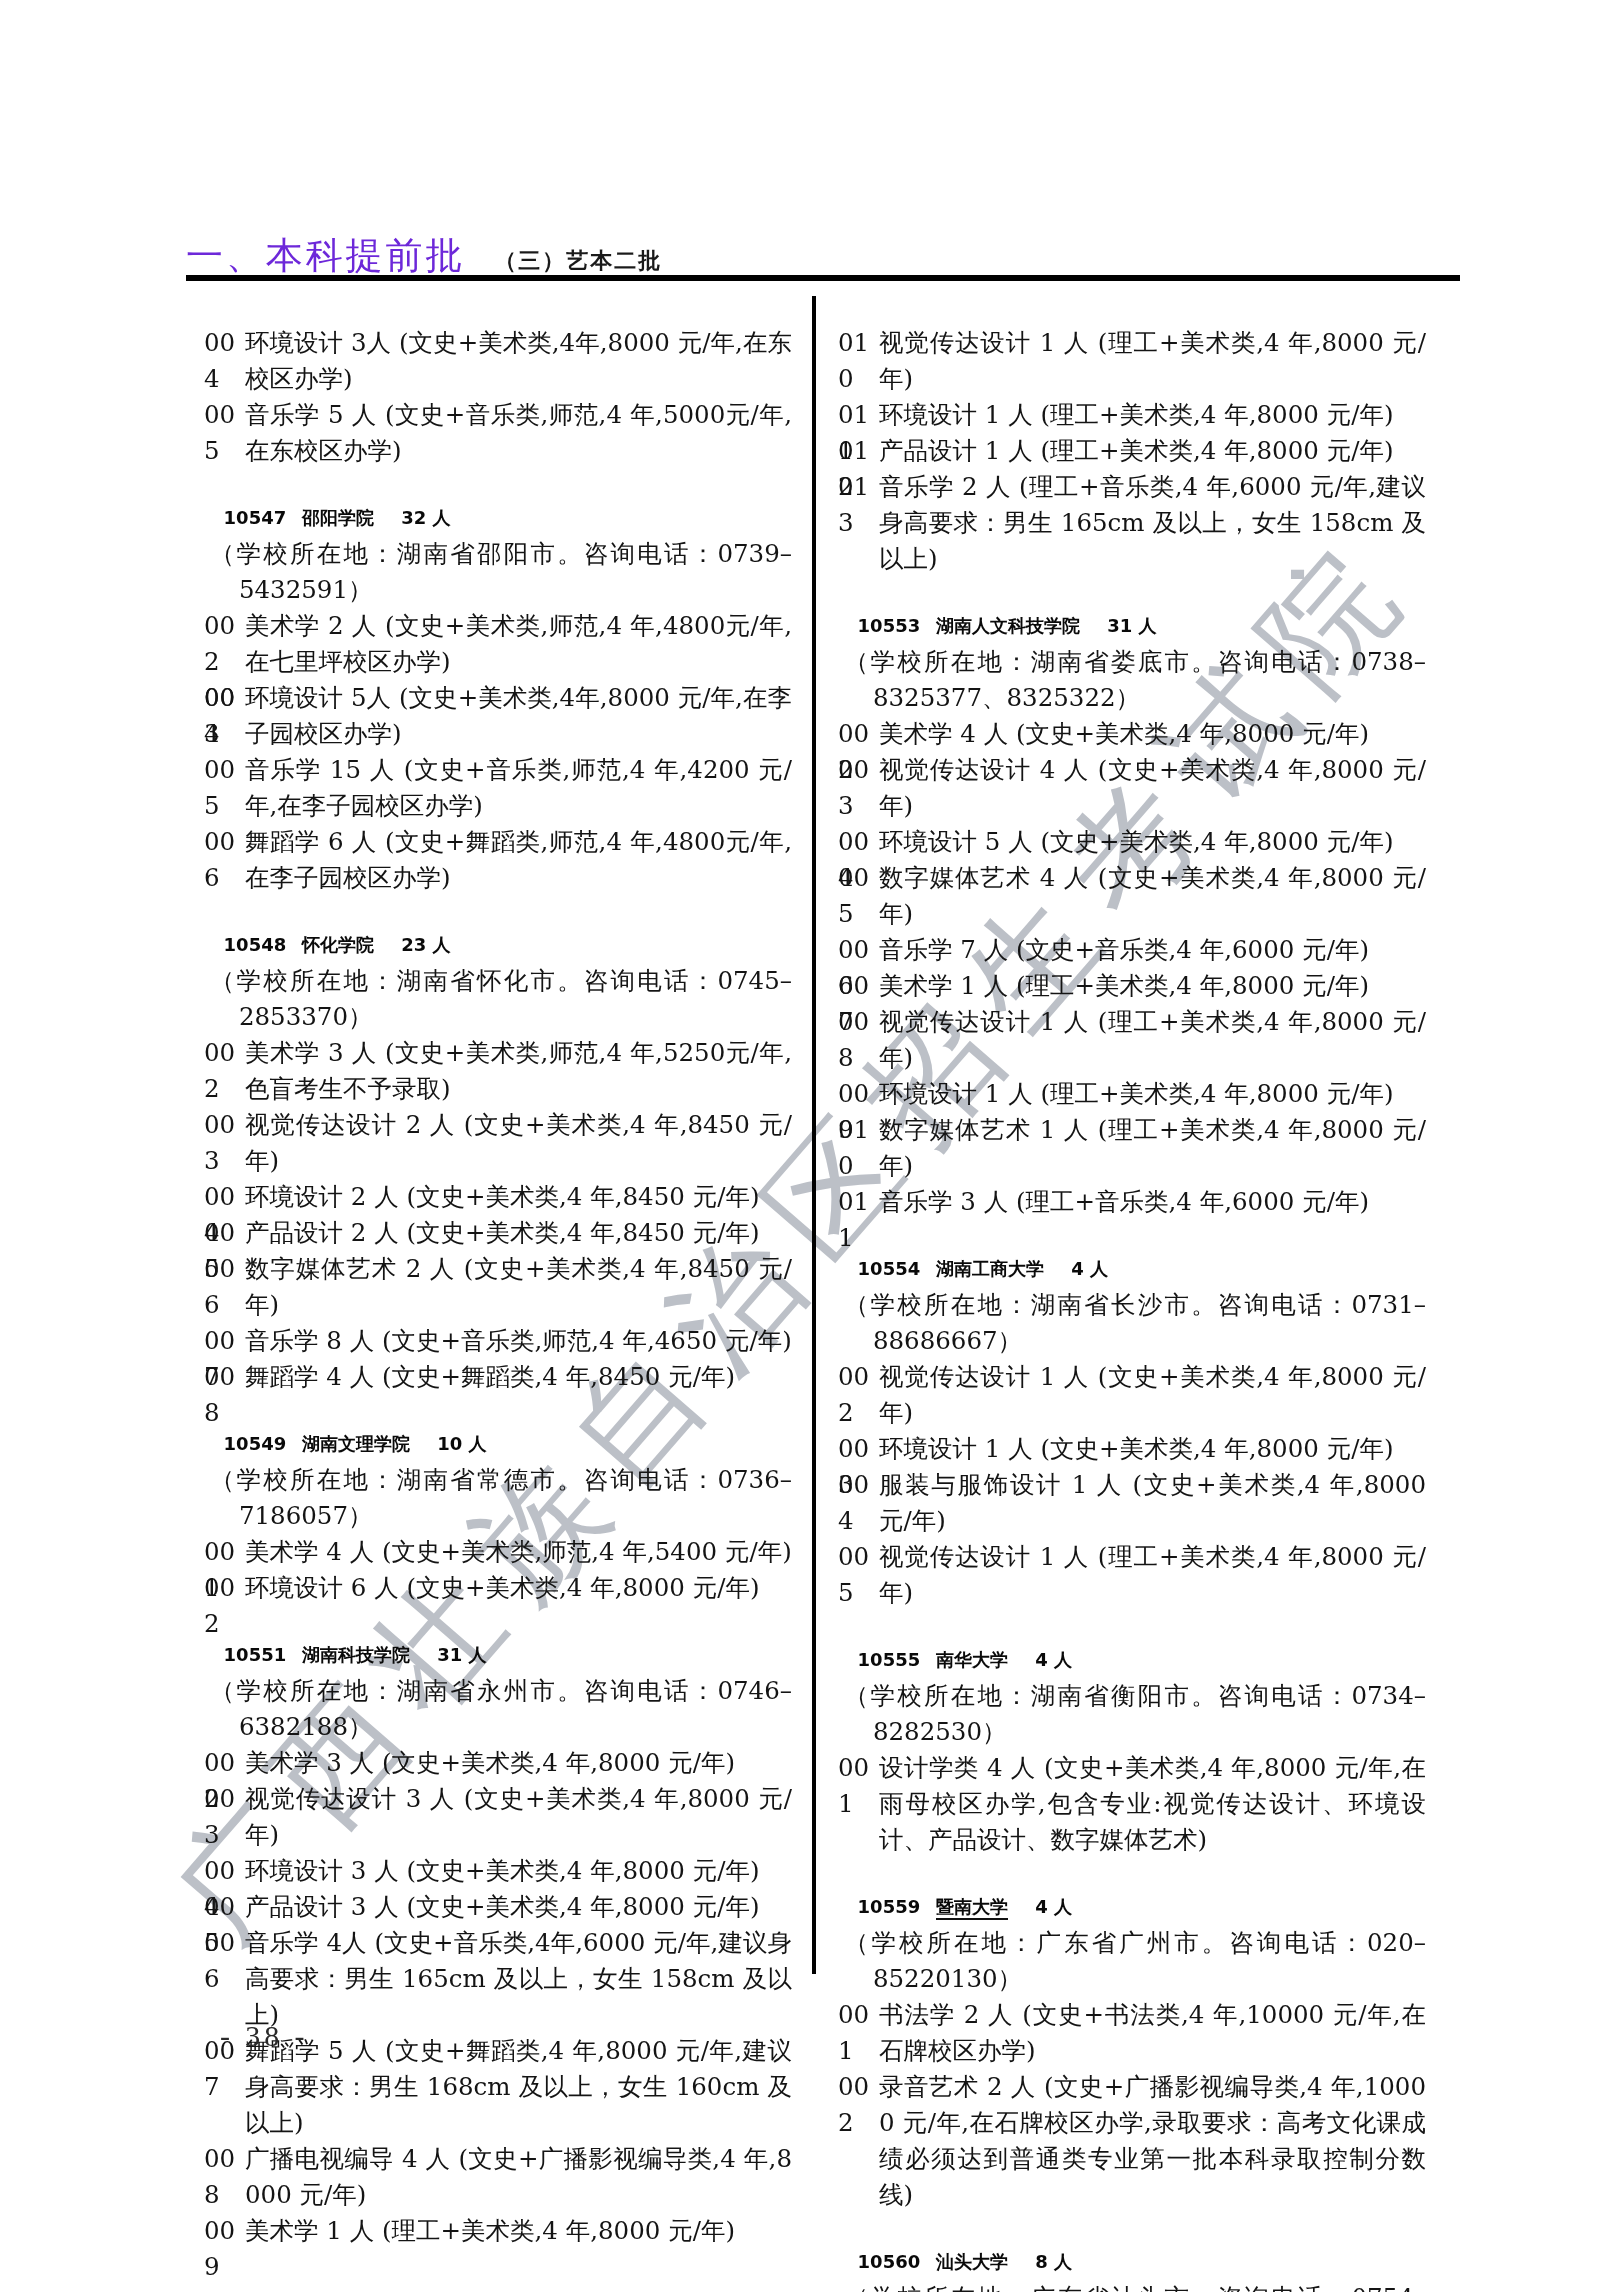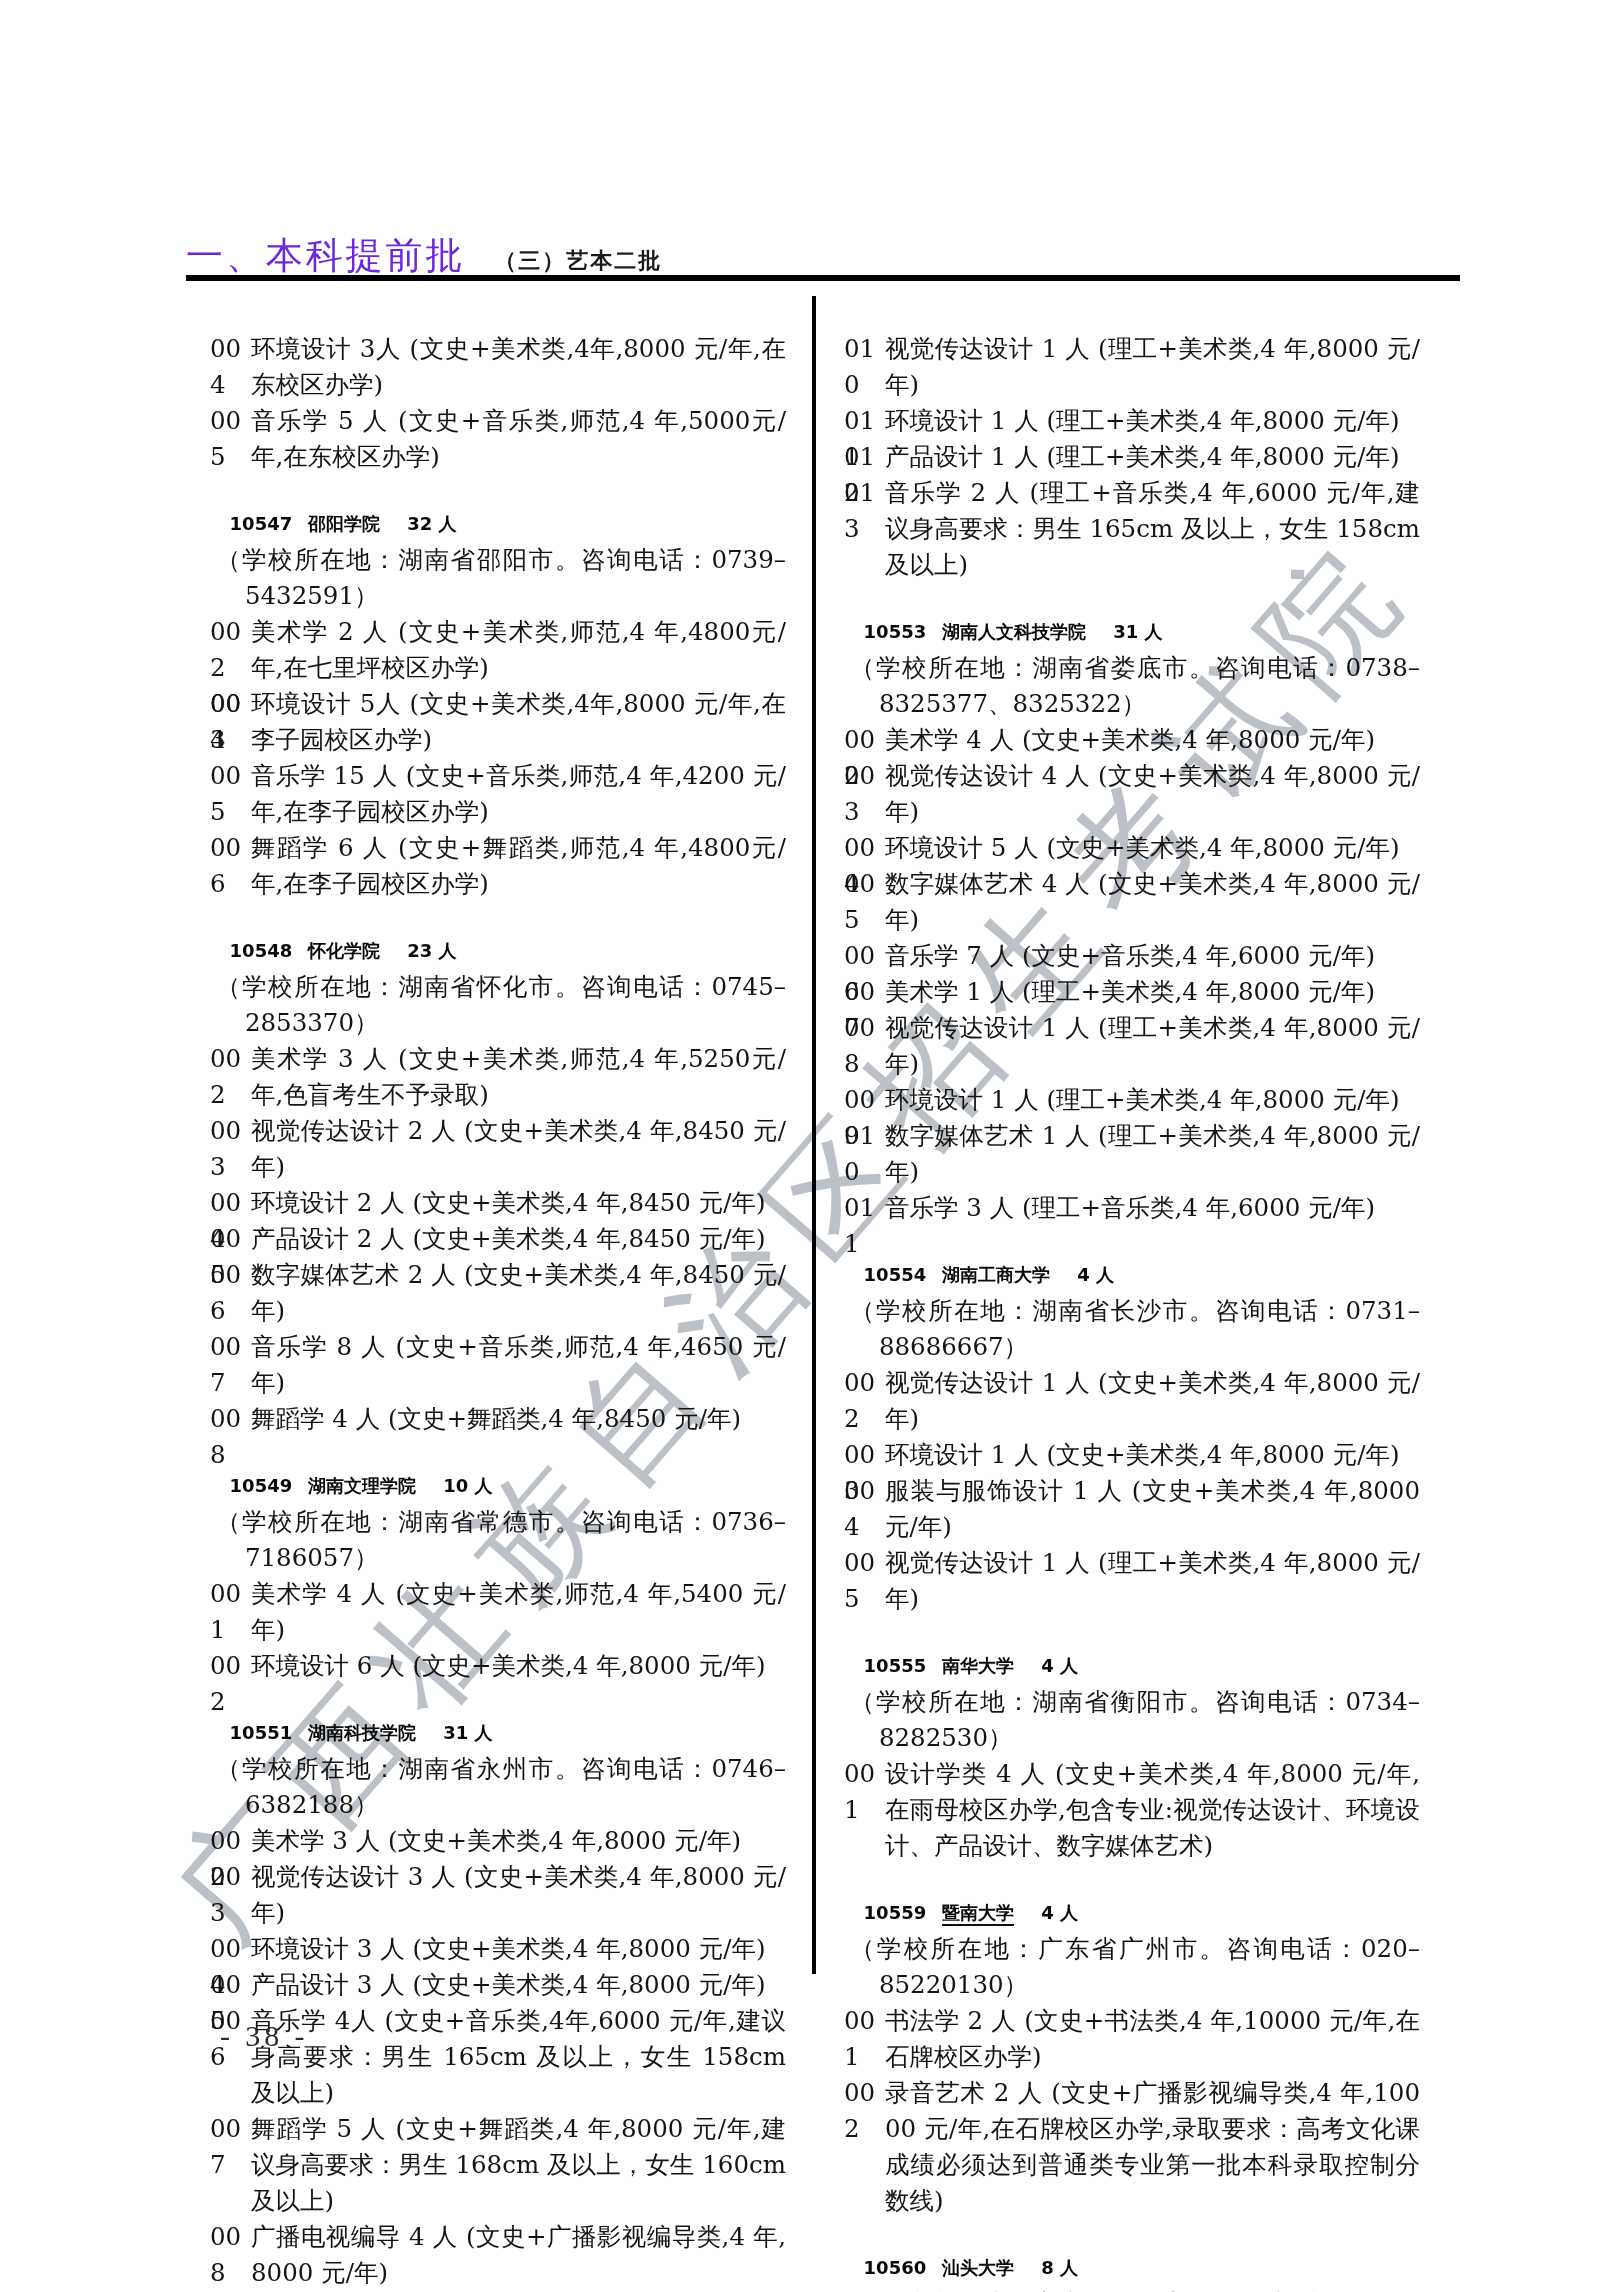--- a/index.html
+++ b/index.html
@@ -40,21 +40,21 @@
   }
   .divider{
     position:absolute;left:812px;top:296px;width:3.9px;height:1678px;background:#000;z-index:1;
   }
   .col{
     position:absolute;top:325px;width:588px;z-index:1;
     font-size:24.5px;line-height:36px;
   }
   #col-0{left:204px;}
   #col-1{left:838px;}
-  .block{margin:6px;}
+  .block{margin:0;}
   .school-block{margin-top:31px;}
   .school-h{
     margin:0 0 0 19.6px;
     font-family:"DejaVu Sans","Liberation Sans",sans-serif;
     font-size:18px;font-weight:bold;color:#0a0a0a;
     line-height:36px;white-space:nowrap;
   }
   .school-h .scode{margin-right:15.7px;}
   .school-h .scount{margin-left:27.4px;}
   .sname.underlined{border-bottom:2.9px solid #111;padding-bottom:1px;}

